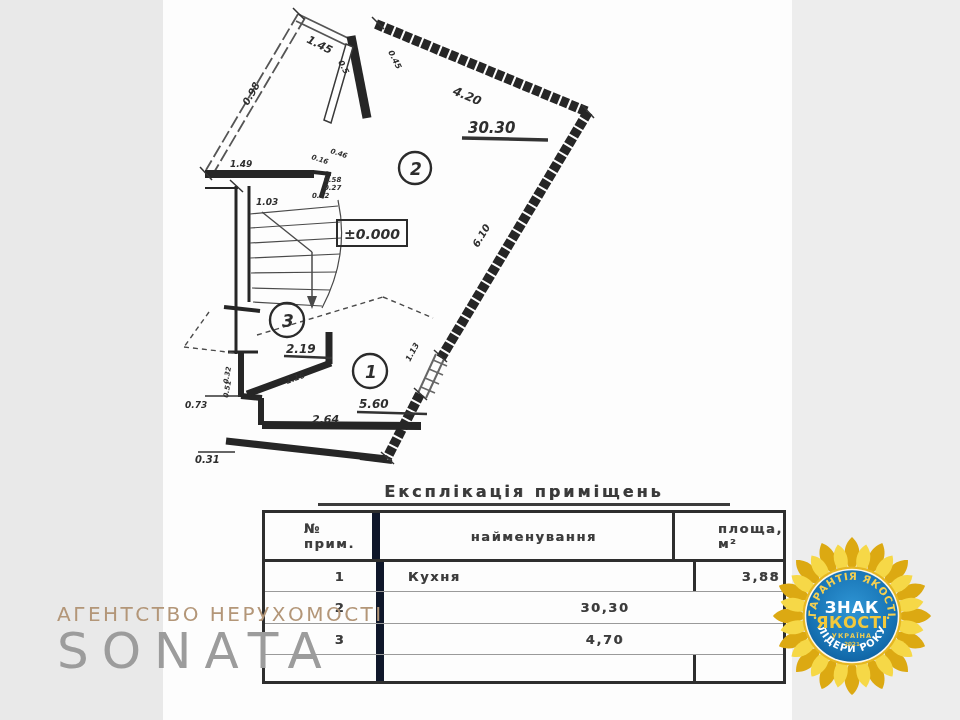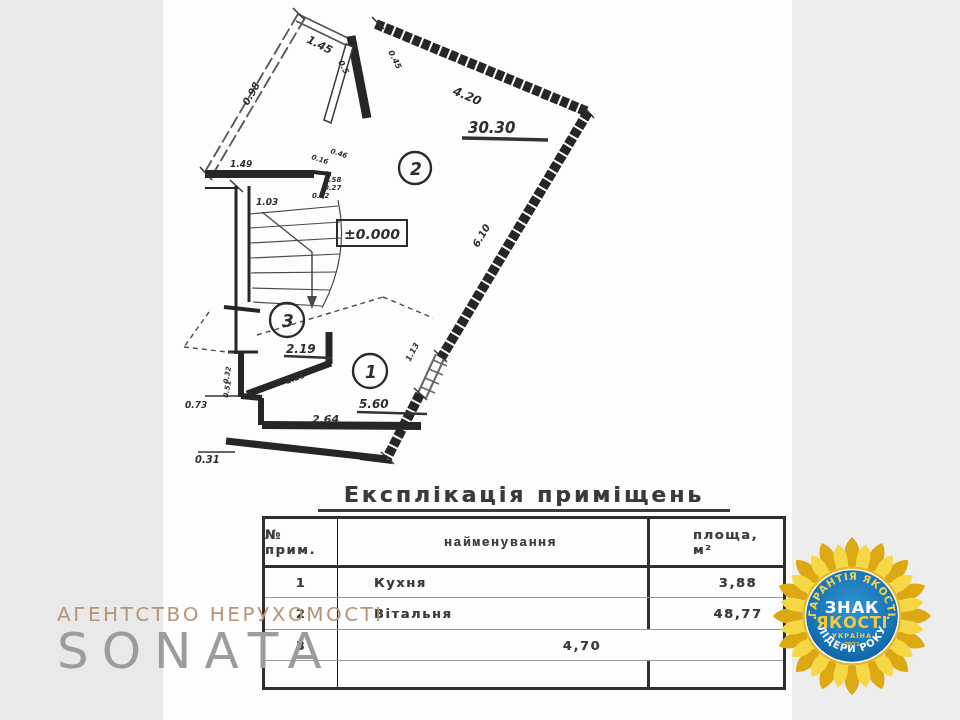--- a/index.html
+++ b/index.html
@@ -6,31 +6,31 @@
   .stage{position:relative;width:960px;height:720px;overflow:hidden;
          background:#eaeaea;font-family:"DejaVu Sans",sans-serif;}
   .bg-left{position:absolute;left:0;top:0;width:163px;height:720px;background:#e9e9e9;}
   .bg-right{position:absolute;left:792px;top:0;width:168px;height:720px;background:#ededed;}
   .sheet{position:absolute;left:163px;top:0;width:629px;height:720px;background:#fdfdfd;
          border-right:1px solid #d8d8d8;}
   .plan-svg{position:absolute;left:0;top:0;width:960px;height:720px;}
 
   
   .extable-wrap{position:absolute;left:262px;top:482px;width:524px;color:#333;}
-  .extable-title{font-size:22px;font-weight:bold;letter-spacing:3px;text-align:center;
+  .extable-title{font-size:16px;font-weight:bold;letter-spacing:3px;text-align:center;
                  color:#3a3a3a;text-shadow:0.4px 0.4px 0 #777;}
   .title-rule{width:412px;height:3px;background:#3c3c3c;margin:2px auto 0 auto;}
   .extable{margin-top:4px;border:3px solid #2e2e2e;display:flex;flex-direction:column;
            background:transparent;}
   .exrow{display:flex;align-items:stretch;}
-  .exrow .c1{width:72px;border-right:1px solid #0f172a;display:flex;align-items:center;justify-content:center;}
-  .exrow .c2{width:312px;border-right:3px solid #2e2e2e;display:flex;align-items:center;padding-left:36px;box-sizing:border-box;}
+  .exrow .c1{width:72px;border-right:8px solid #0f172a;display:flex;align-items:center;justify-content:center;padding-left:39px;}
+  .exrow .c2{width:312px;border-right:3px solid #2e2e2e;display:flex;align-items:center;padding-left:24px;box-sizing:border-box;}
   .exrow .c3{flex:1;display:flex;align-items:center;justify-content:center;padding-left:43px;}
   .exrow.hdr{height:46px;border-bottom:3px solid #2e2e2e;}
-  .exrow.hdr .c2{justify-content:center;padding-left:16px;font-family:Liberation Mono, monospace;}
+  .exrow.hdr .c2{justify-content:center;padding-left:16px;}
   .exrow.r{height:29px;border-bottom:1px solid #9a9a9a;}
   .exrow.r:last-child{border-bottom:none;}
   .extable .txt{font-size:13px;font-weight:bold;letter-spacing:1.6px;color:#3c3c3c;
                 text-shadow:0.3px 0.3px 0 #888;}
 
   
   .logo{position:absolute;left:57px;top:604px;z-index:5;line-height:1;}
   .logo-tagline{font-size:20px;letter-spacing:2.5px;color:#b39678;white-space:nowrap;}
   .logo-name{font-size:50px;letter-spacing:13px;color:#9c9c9c;margin-top:2px;white-space:nowrap;}
 
@@ -178,22 +178,21 @@
         <div class="c2 txt">найменування</div>
         <div class="c3 txt">площа, м²</div>
       </div>
       <div class="exrow r">
         <div class="c1 txt">1</div>
         <div class="c2 txt">Кухня</div>
         <div class="c3 txt">3,88</div>
       </div>
       <div class="exrow r" style="height:31px;">
         <div class="c1 txt">2</div>
-        <div class="c2 txt">Вітальня</div>
-        <div class="c3 txt">48,77</div>
+        <div class="c3 txt">30,30</div>
       </div>
       <div class="exrow r" style="height:30px;">
         <div class="c1 txt">3</div>
         <div class="c3 txt">4,70</div>
       </div>
       <div class="exrow r" style="height:26px;">
         <div class="c1 txt"></div>
         <div class="c2 txt"></div>
         <div class="c3 txt"></div>
       </div>

